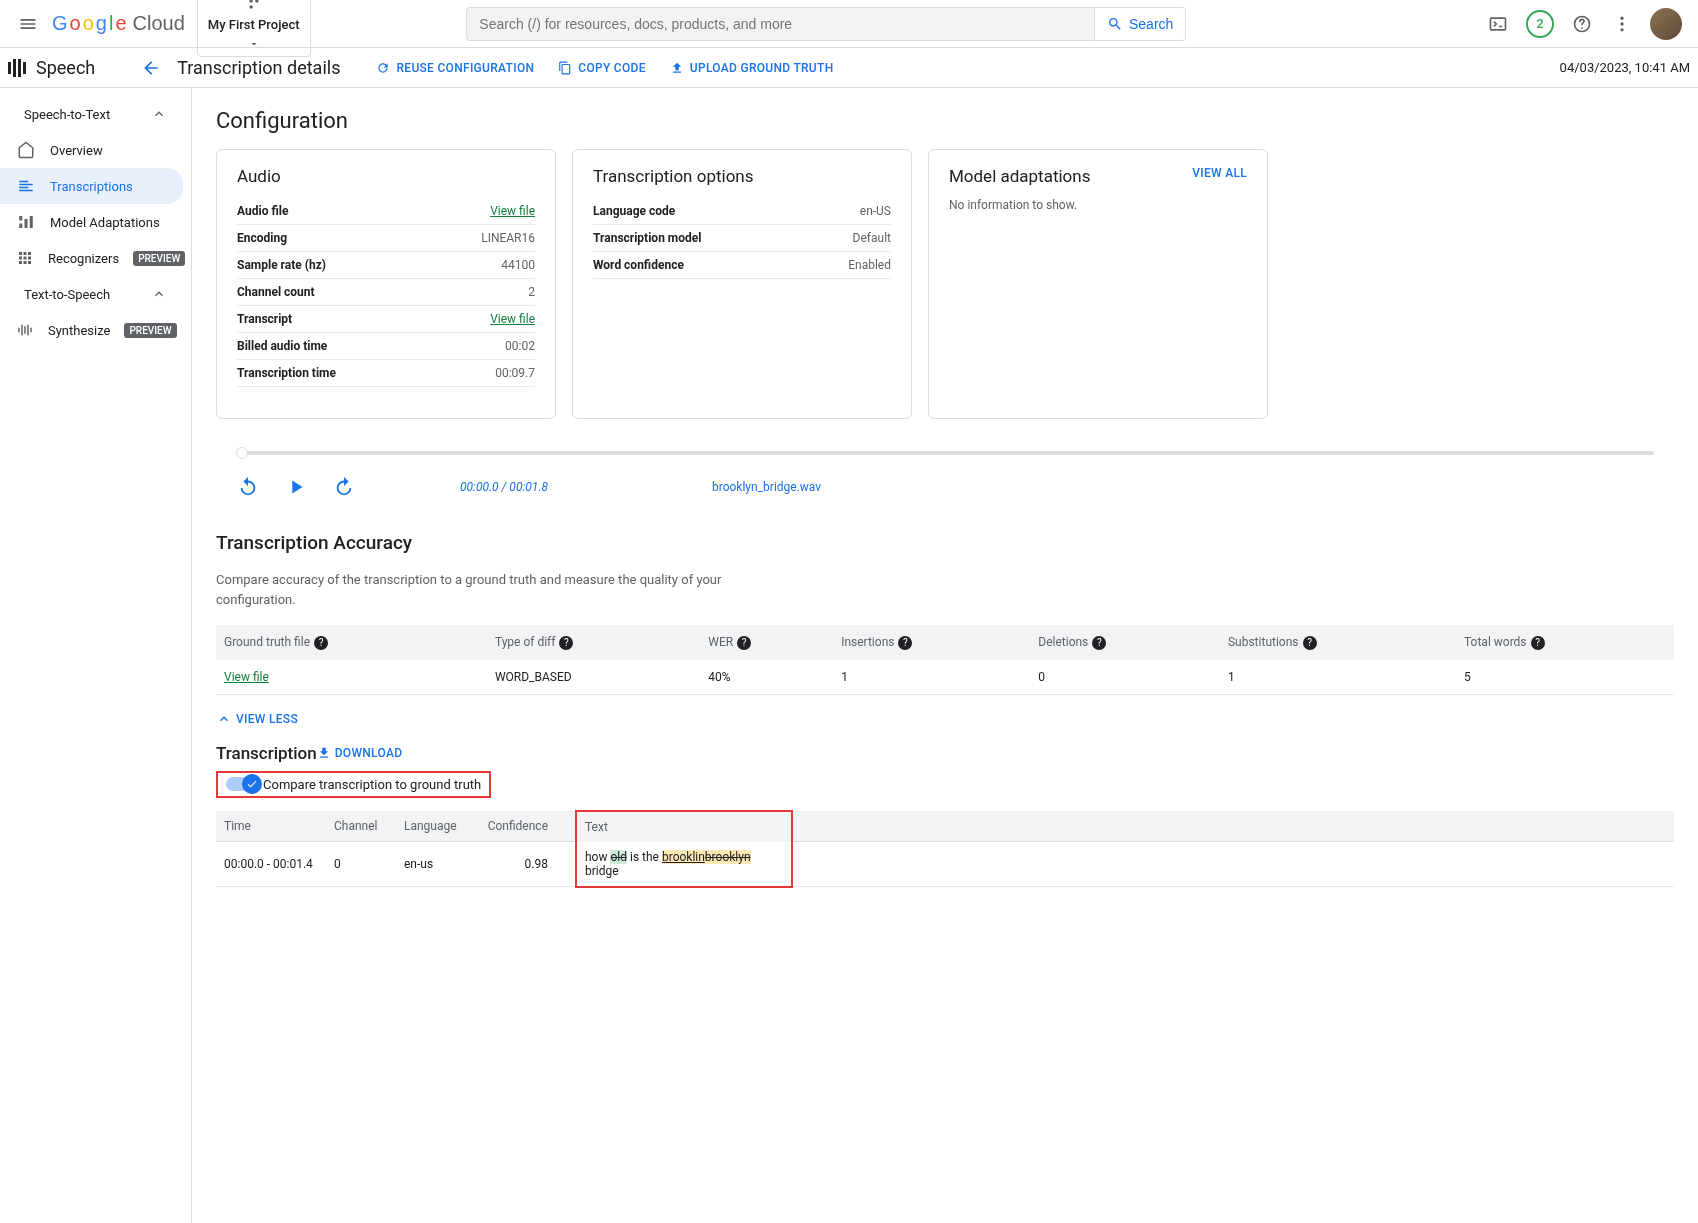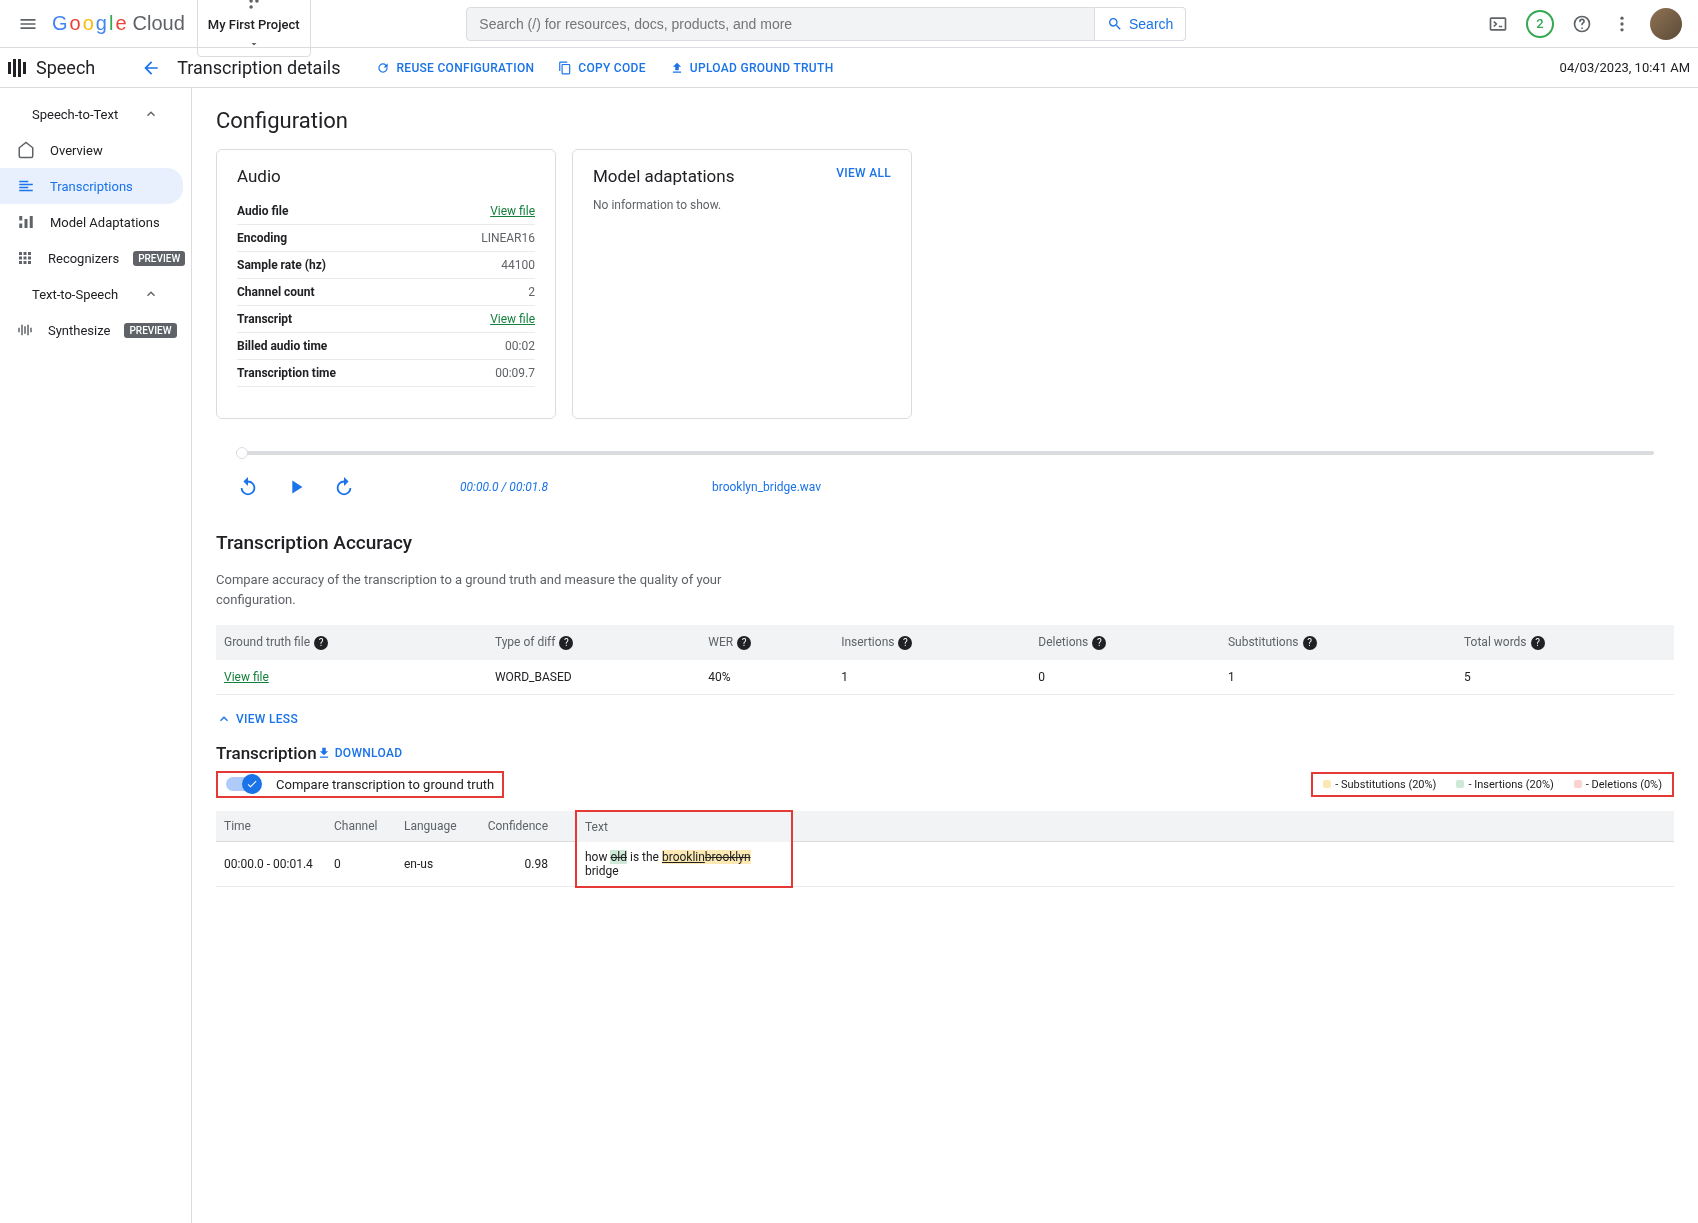--- a/index.html
+++ b/index.html
@@ -36,21 +36,21 @@
   .speech-bars span:nth-child(4) { height: 12px; }
   .back-arrow { color: #1a73e8; cursor: pointer; margin-left: 30px; }
   .page-title { font-size: 18px; }
   .page-actions { display: flex; gap: 24px; margin-left: 20px; }
   .page-action { color: #1a73e8; font-weight: 500; font-size: 12px; cursor: pointer; display: flex; align-items: center; gap: 6px; letter-spacing: 0.3px; }
   .timestamp { margin-left: auto; font-size: 13px; }
   
   
   .layout { display: flex; }
   .sidebar { width: 192px; border-right: 1px solid #dadce0; padding-top: 8px; min-height: calc(100vh - 88px); }
-  .nav-section-header { display: flex; justify-content: space-between; align-items: center; padding: 10px 32px; font-size: 13px; cursor: pointer; }
+  .nav-section-header { display: flex; justify-content: space-between; align-items: center; padding: 10px 24px; font-size: 13px; cursor: pointer; }
   .nav-item { display: flex; align-items: center; gap: 14px; padding: 8px 16px; font-size: 13px; cursor: pointer; }
   .nav-item.active { background: #e8f0fe; color: #1a73e8; border-radius: 0 16px 16px 0; margin-right: 8px; }
   .nav-item .nicon { width: 20px; height: 20px; display: flex; align-items: center; justify-content: center; color: #5f6368; }
   .nav-item.active .nicon { color: #1a73e8; }
   .preview-badge { background: #5f6368; color: #fff; font-size: 10px; padding: 2px 5px; border-radius: 3px; font-weight: 500; }
   
   .content { flex: 1; padding: 20px 24px; }
   
   
   .section-title { font-size: 22px; font-weight: 400; margin-bottom: 16px; }
@@ -82,21 +82,21 @@
   .help-icon { display: inline-flex; width: 14px; height: 14px; background: #202124; color: #fff; border-radius: 50%; align-items: center; justify-content: center; font-size: 10px; margin-left: 4px; cursor: help; }
   
   .view-less { color: #1a73e8; font-size: 12px; font-weight: 500; cursor: pointer; display: flex; align-items: center; gap: 4px; margin: 16px 0; letter-spacing: 0.3px; }
   
   
   .trans-header { display: flex; align-items: center; gap: 0; margin-bottom: 8px; }
   .trans-title { font-size: 17px; font-weight: 500; }
   .download-link { color: #1a73e8; font-size: 12px; font-weight: 500; cursor: pointer; display: flex; align-items: center; gap: 4px; letter-spacing: 0.3px; }
   
   .compare-row { display: flex; align-items: center; justify-content: space-between; margin-bottom: 12px; }
-  .compare-box { border: 2px solid #e53935; padding: 4px 8px; display: flex; align-items: center; gap: 16px; }
+  .compare-box { border: 2px solid #e53935; padding: 4px 8px; display: flex; align-items: center; gap: 3px; }
   .toggle { width: 34px; height: 14px; background: #aecbfa; border-radius: 7px; position: relative; cursor: pointer; }
   .toggle-thumb { width: 20px; height: 20px; background: #1a73e8; border-radius: 50%; position: absolute; right: -2px; top: -3px; display: flex; align-items: center; justify-content: center; color: #fff; }
   .legend-box { border: 2px solid #e53935; padding: 4px 10px; display: flex; gap: 20px; font-size: 11px; }
   .legend-item { display: flex; align-items: center; gap: 4px; }
   .legend-dot { width: 8px; height: 8px; border-radius: 2px; }
   .dot-sub { background: #fce8b2; }
   .dot-ins { background: #ceead6; }
   .dot-del { background: #fad2cf; }
   
   .trans-table { width: 100%; border-collapse: collapse; font-size: 12px; }
@@ -308,20 +308,39 @@
               <span class="card-row-label">Billed audio time</span>
               <span class="card-row-value">00:02</span>
             </div>
             <div class="card-row">
               <span class="card-row-label">Transcription time</span>
               <span class="card-row-value">00:09.7</span>
             </div>
           </div>
       </div>
 
+      <div class="card">
+        <div class="card-header">
+            <div class="card-title">Transcription options</div>
+          </div>
+        <div id="options-rows">
+            <div class="card-row">
+              <span class="card-row-label">Language code</span>
+              <span class="card-row-value">en-US</span>
+            </div>
+            <div class="card-row">
+              <span class="card-row-label">Transcription model</span>
+              <span class="card-row-value">Default</span>
+            </div>
+            <div class="card-row">
+              <span class="card-row-label">Word confidence</span>
+              <span class="card-row-value">Enabled</span>
+            </div>
+          </div>
+      </div>
 
       <div class="card">
         <div class="card-header">
           <div class="card-title">Model adaptations</div>
           <div class="view-all">VIEW ALL</div>
         </div>
         <div class="no-info">No information to show.</div>
       </div>
     </div>
 
@@ -398,34 +417,20 @@
       <div class="compare-box">
         <div class="toggle">
           <div class="toggle-thumb">
               <svg width="12" height="12" viewBox="0 0 24 24" fill="currentColor">
                 <path d="M9 16.17L4.83 12l-1.42 1.41L9 19 21 7l-1.41-1.41z"></path>
               </svg>
             </div>
         </div>
         <span>Compare transcription to ground truth</span>
       </div>
-      <div class="legend-box">
-        <div class="legend-item">
-            <span class="legend-dot dot-sub"></span>
-            <span>- Substitutions (20%)</span>
-          </div>
-        <div class="legend-item">
-            <span class="legend-dot dot-ins"></span>
-            <span>- Insertions (20%)</span>
-          </div>
-        <div class="legend-item">
-            <span class="legend-dot dot-del"></span>
-            <span>- Deletions (0%)</span>
-          </div>
-      </div>
     </div>
 
     <table class="trans-table">
       <thead>
           <tr>
         <th style="width:110px;">Time</th>
         <th style="width:70px;">Channel</th>
         <th style="width:80px;">Language</th>
         <th style="width:80px;text-align:right;">Confidence</th>
         <th style="width:20px;"></th>

